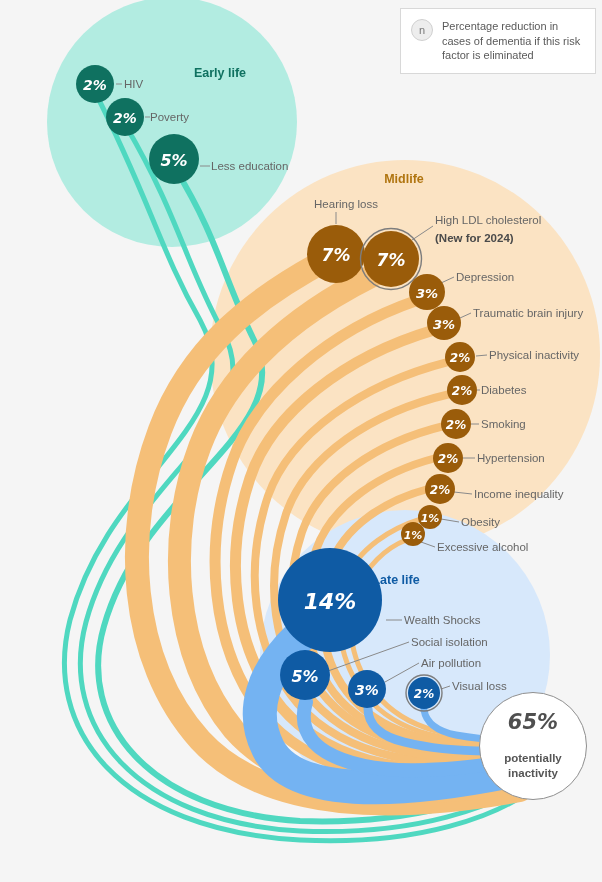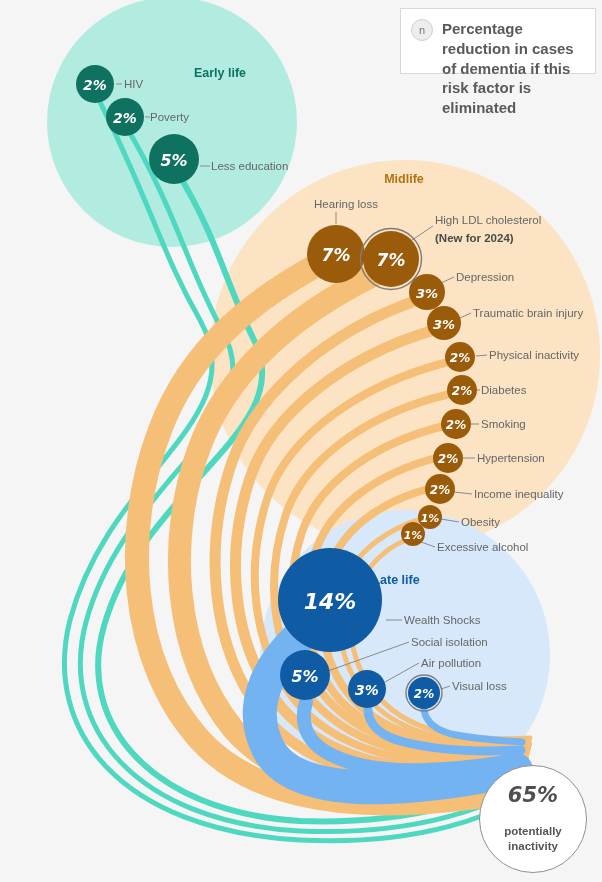--- a/index.html
+++ b/index.html
@@ -60,29 +60,28 @@
     width:22px;height:22px;border-radius:50%;
     background:#ededed;
     border:1px solid #d0d0d0;
     color:#777;
     font-size:11px;
     display:flex;align-items:center;justify-content:center;
     margin-right:9px;
     box-sizing:border-box;
   }
   #legend .ltext{
-    font-size:15px;line-height:1.32;color:#5a5a5a;
-    font-family:"Liberation Sans", sans-serif;
-    font-weight:bold;
+    font-size:11px;line-height:1.32;color:#5a5a5a;
+    font-family:"Liberation Sans", sans-serif;
   }
 
   
   #summary{
     position:absolute;
-    left:479px;top:765px;
+    left:479px;top:692px;
     width:108px;height:108px;
     border-radius:50%;
     background:#ffffff;
     border:1px solid #8f8f8f;
     box-sizing:border-box;
     display:flex;flex-direction:column;
     align-items:center;justify-content:center;
     text-align:center;
   }
   #summary .big{

